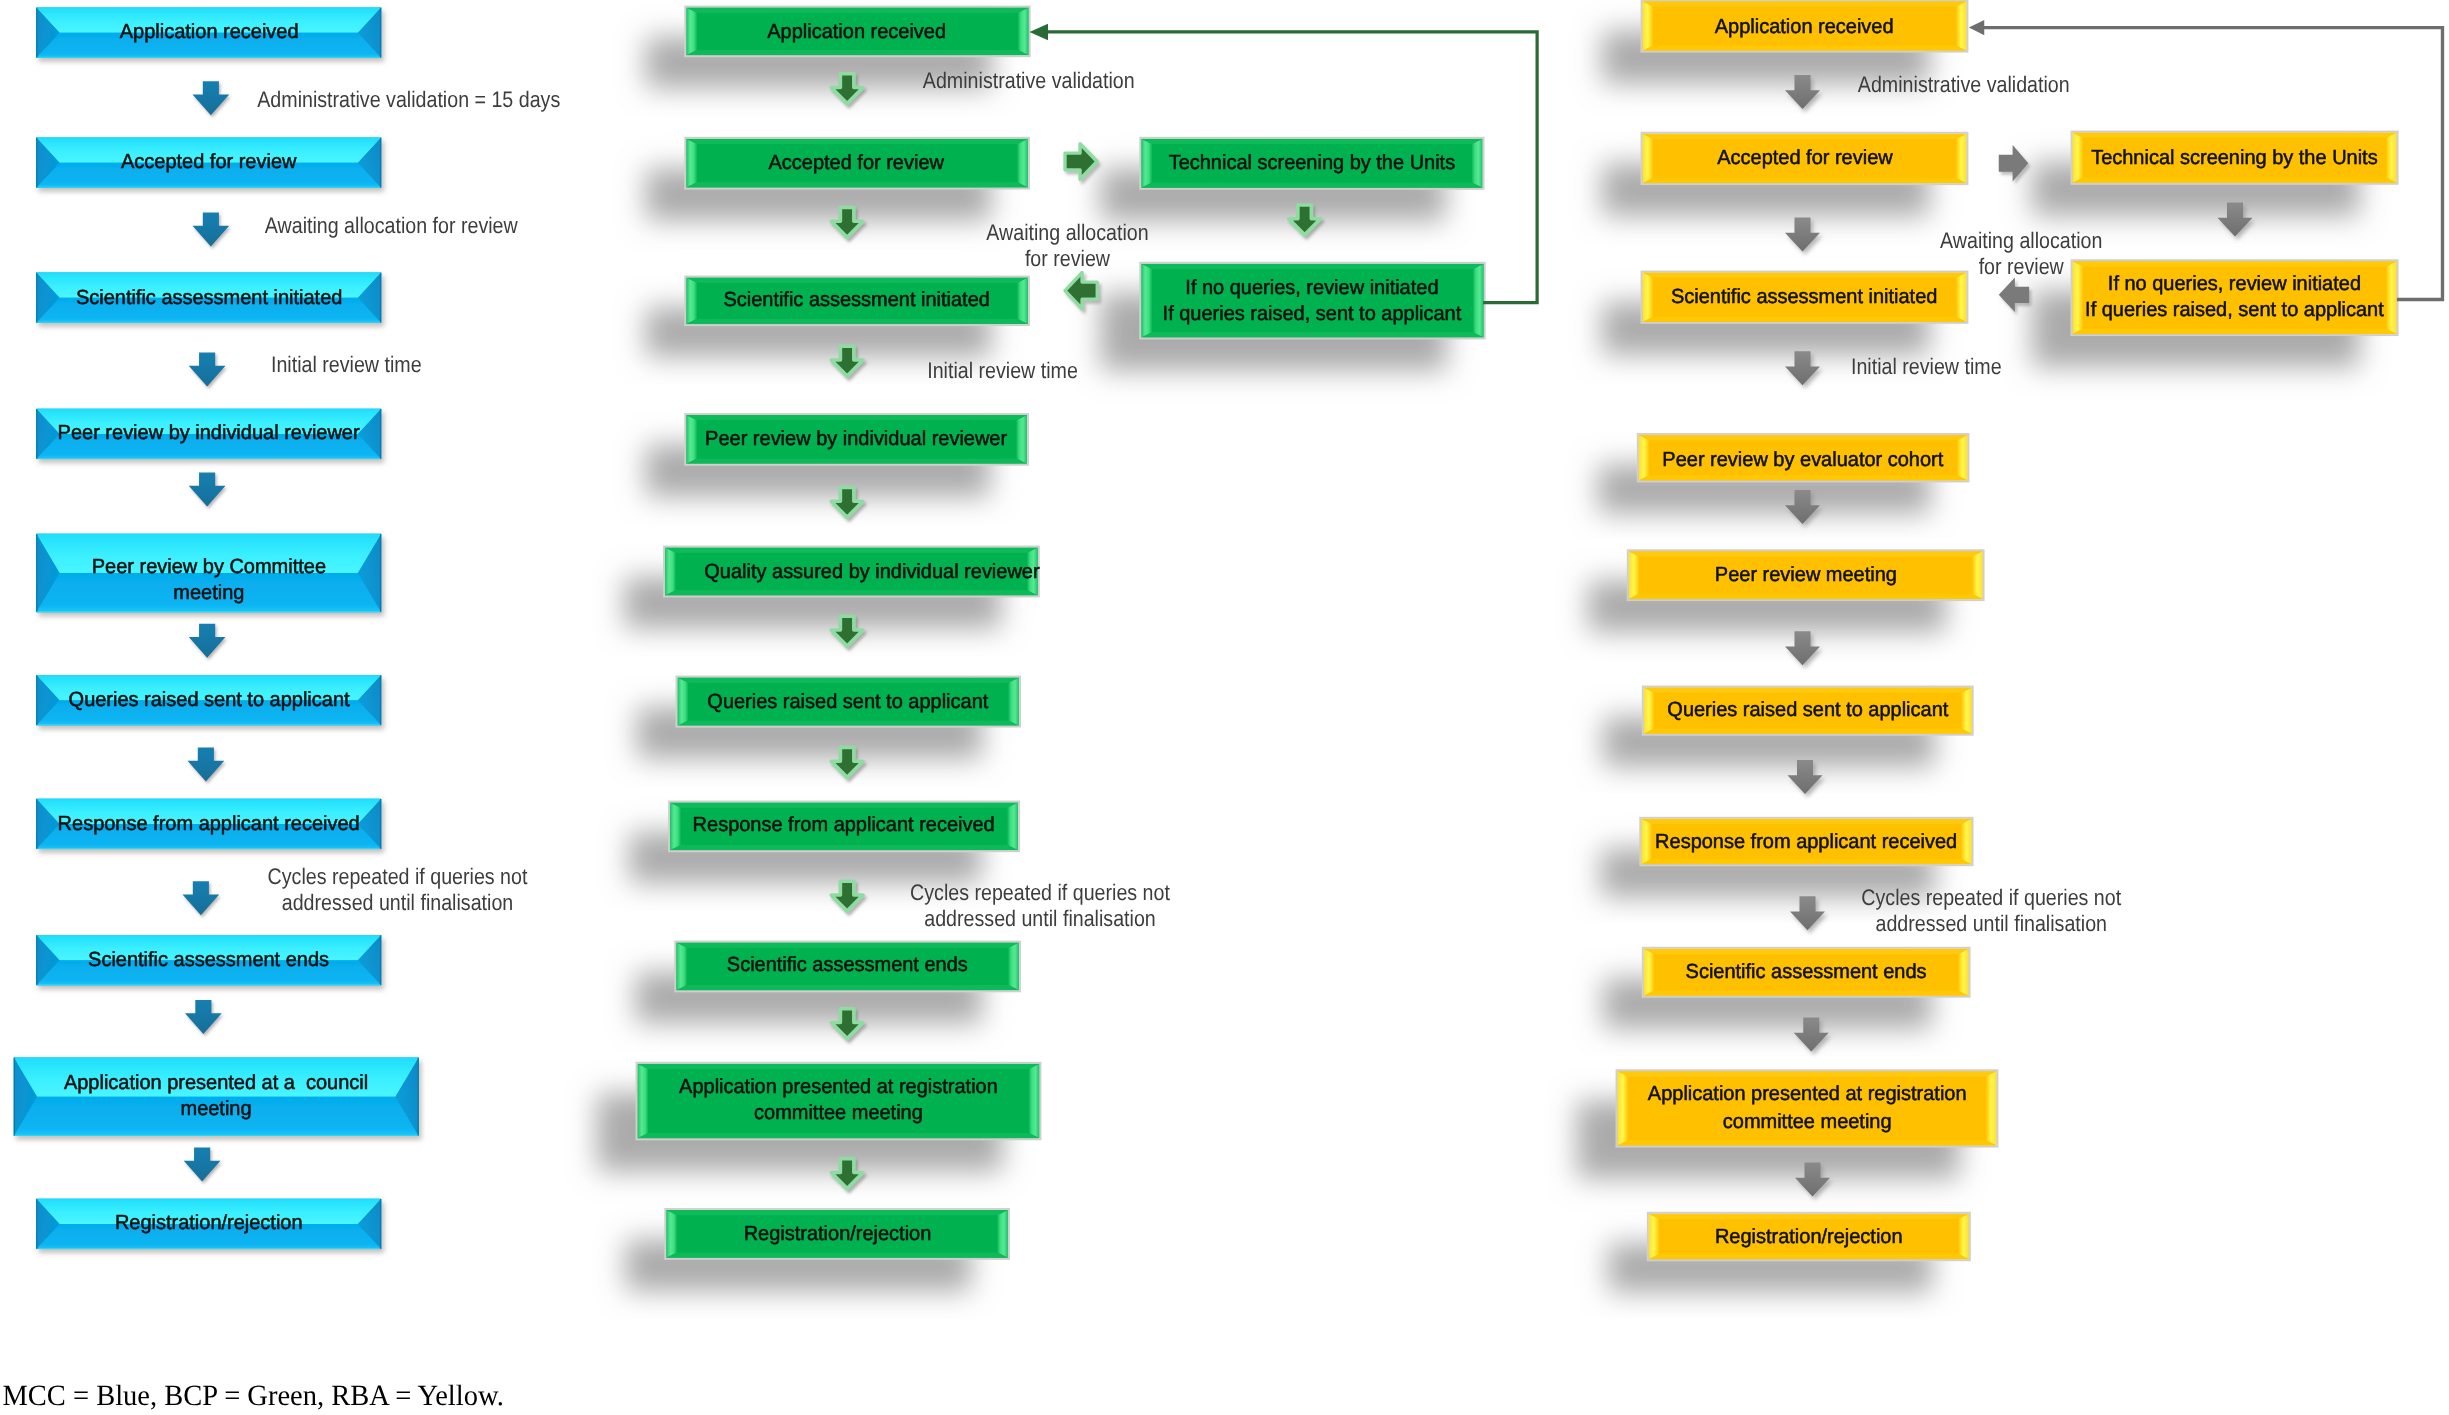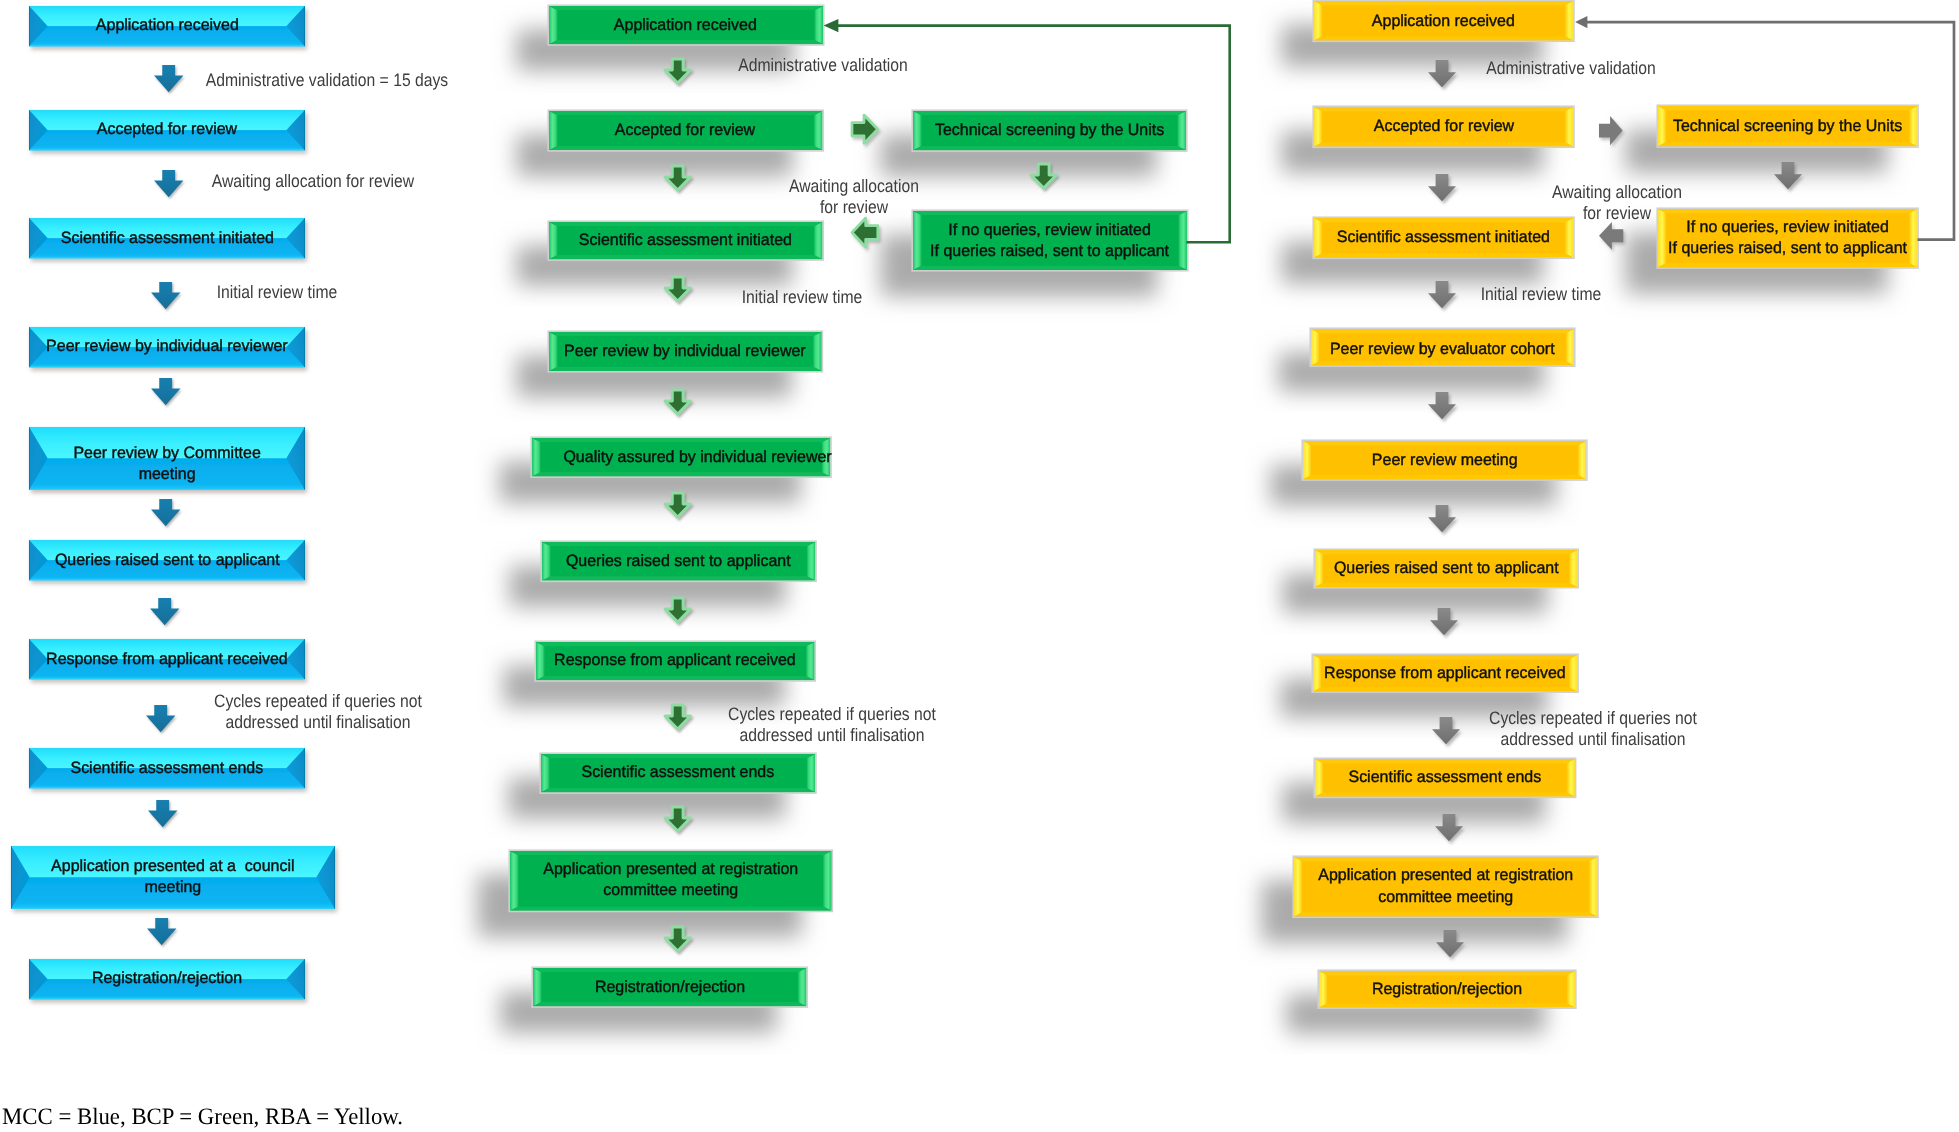--- a/index.html
+++ b/index.html
@@ -1176,21 +1176,21 @@
           <path d="M259.20 0 L259.20 39.50 L250.70 35.30 L250.70 4.20 Z" fill="url(#yy2_r)"></path>
           <path d="M0 0 L259.20 0 L250.70 4.20 L8.50 4.20 Z" fill="#FFC907"></path>
           <path d="M0 39.50 L259.20 39.50 L250.70 35.30 L8.50 35.30 Z" fill="#FFC806"></path>
           <rect x="-0.8" y="-0.8" width="260.80" height="41.10" fill="none" stroke="#CFCFCF" stroke-width="1.5"></rect>
         </g>
       </svg>
       <div class="lbl">
         <span>Scientific assessment initiated</span>
       </div>
     </div>
-<div class="node yellowbox" style="left:1310.9px;top:329px;width:263.0px;height:42px">
+<div class="node yellowbox" style="left:1310.9px;top:348px;width:263.0px;height:42px">
       <svg width="353.0" height="106.4" viewBox="-45 -10 353.0 106.4">
         <defs>
           <linearGradient id="yy3_l" x1="0" y1="0" x2="1" y2="0">
             <stop offset="0" stop-color="#FFDE30"></stop>
             <stop offset="0.5" stop-color="#FFF84C"></stop>
             <stop offset="1" stop-color="#FFC304"></stop>
           </linearGradient>
           <linearGradient id="yy3_r" x1="0" y1="0" x2="1" y2="0">
             <stop offset="0" stop-color="#FFC304"></stop>
             <stop offset="0.5" stop-color="#FFF84C"></stop>

